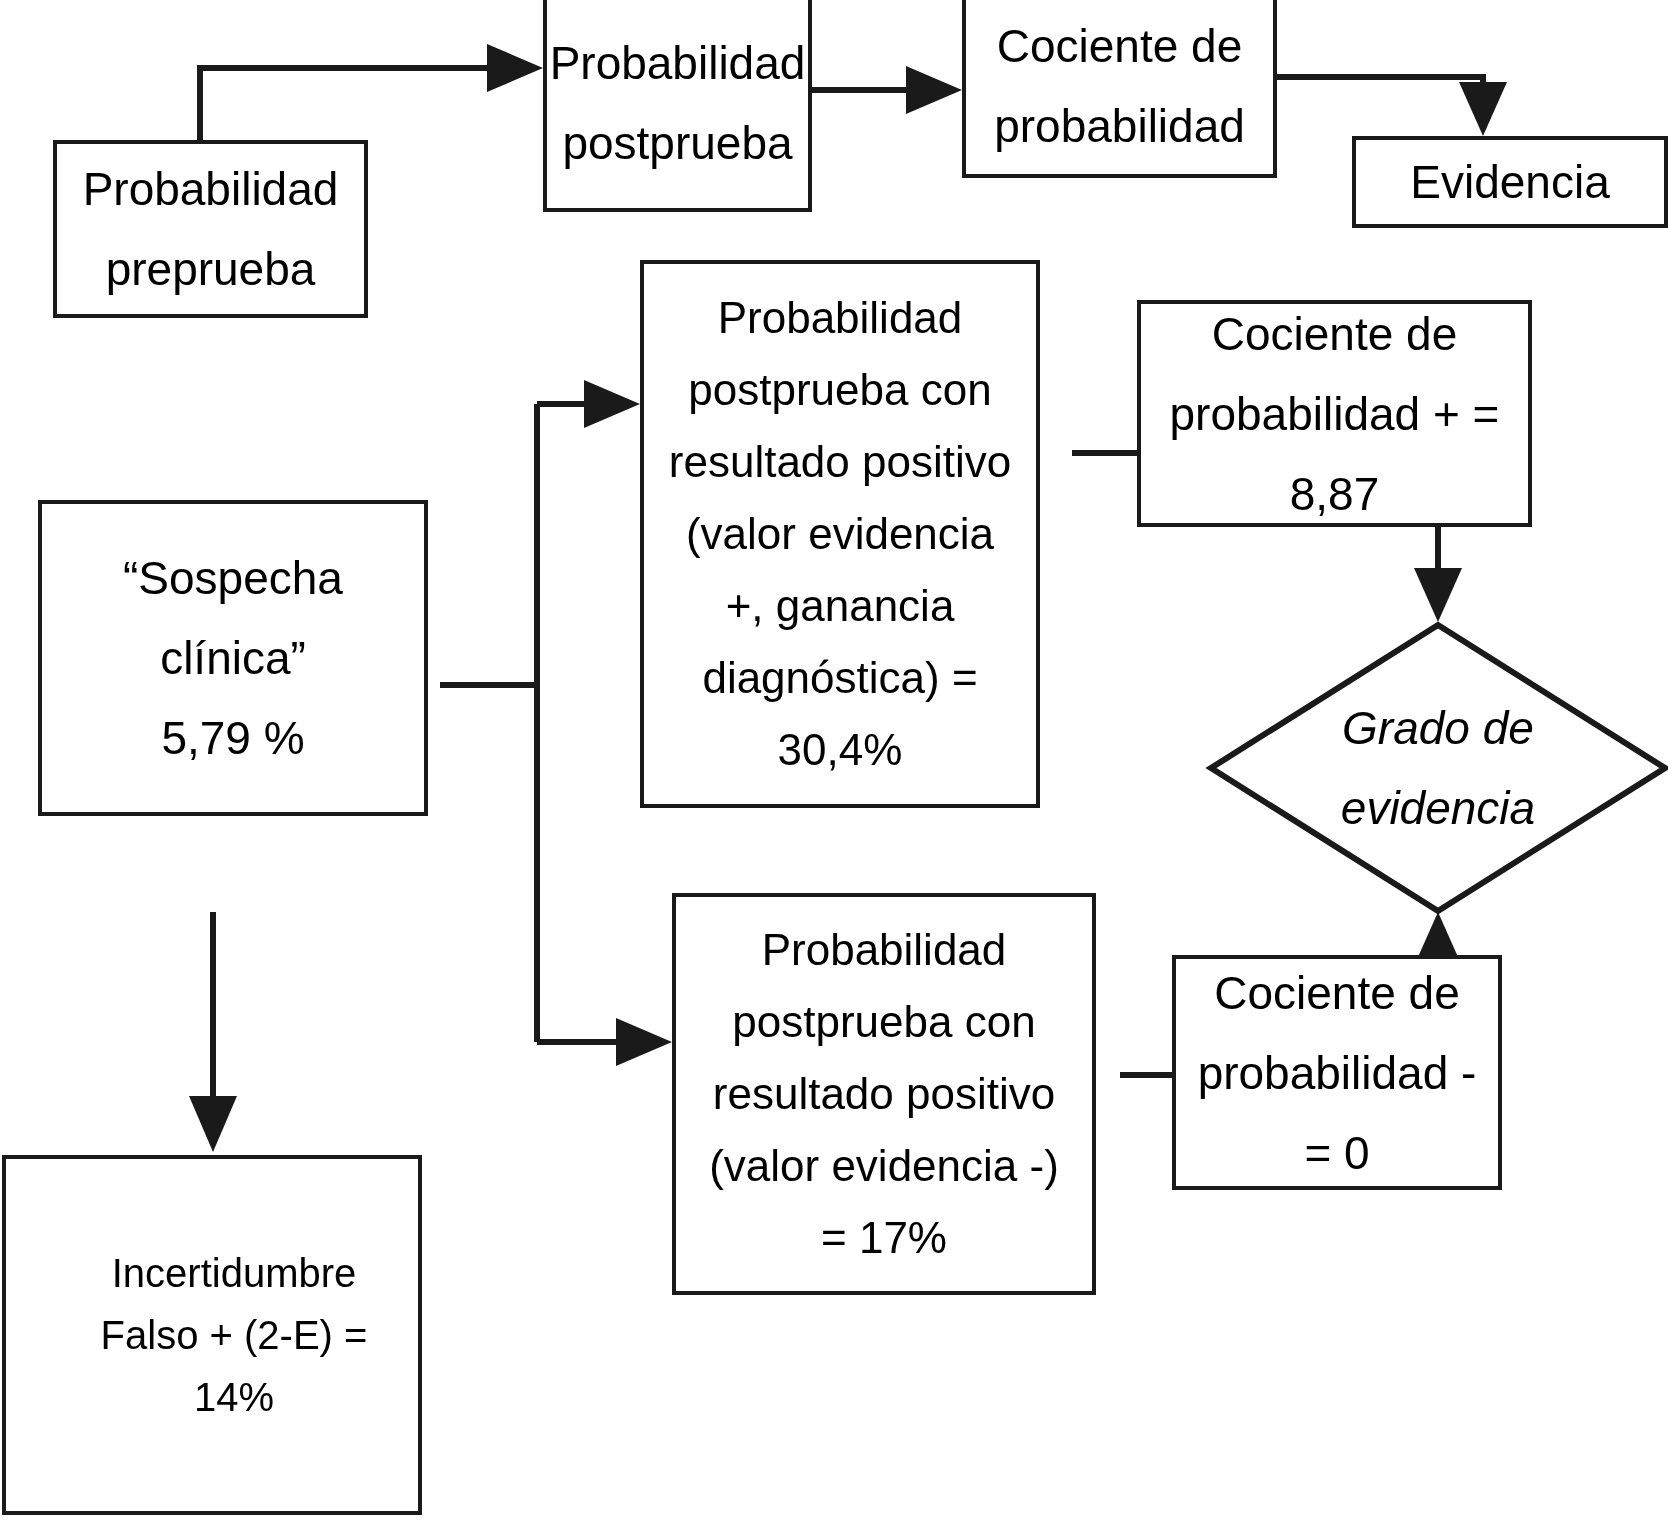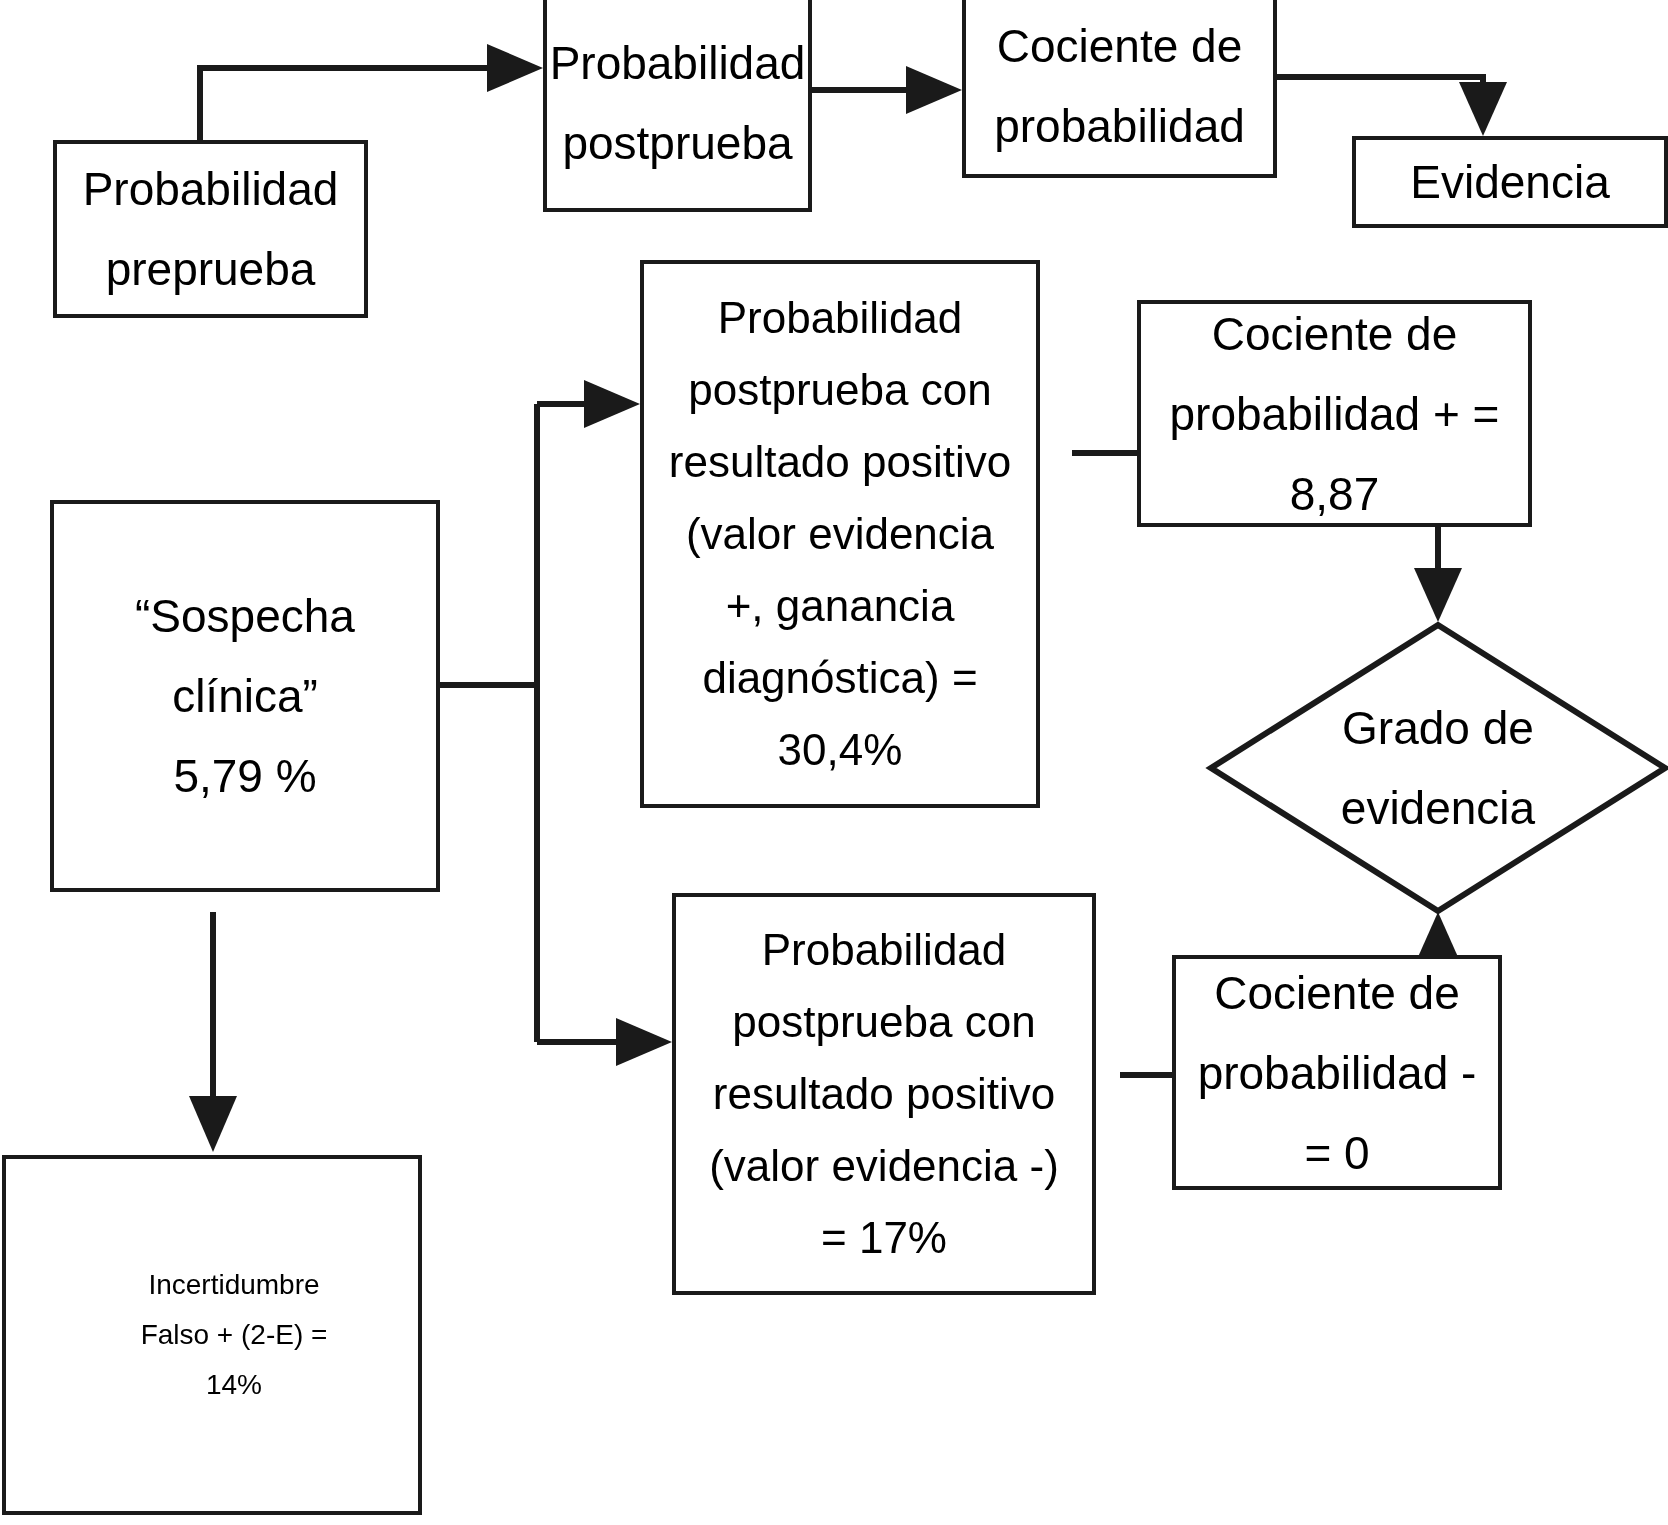--- a/index.html
+++ b/index.html
@@ -29,21 +29,21 @@
     text-align: center;
     z-index: 3;
   }
   .node .line {
     display: block;
     white-space: nowrap;
     line-height: 1.0;
   }
   .t46 { font-size: 46px; }
   .t44 { font-size: 44px; }
-  .t43 { font-size: 28px; padding-left: 44px; }
+  .t43 { font-size: 40px; padding-left: 44px; }
   .gap-lg .line { margin: 17px 0; }
   .gap-md .line { margin: 14px 0; }
   .gap-sm .line { margin: 11px 0; }
 
   
   .diamond-wrap {
     position: absolute;
     z-index: 2;
   }
   .diamond-wrap svg {
@@ -53,20 +53,21 @@
   .diamond-label {
     position: absolute;
     left: 0; top: 0;
     width: 100%; height: 100%;
     display: flex;
     flex-direction: column;
     align-items: center;
     justify-content: center;
     text-align: center;
     pointer-events: none;
+    font-style: italic;
   }
   .diamond-label .line { margin: 17px 0; line-height: 1.0; white-space: nowrap; }
 
   
   #wires {
     position: absolute;
     left: 0; top: 0;
     width: 1668px;
     height: 1525px;
     z-index: 1;
@@ -150,21 +151,21 @@
 
   <div class="node gap-lg t46" style="left:962px; top:-6px; width:315px; height:184px;">
     <span class="line">Cociente de</span>
     <span class="line">probabilidad</span>
   </div>
 
   <div class="node t46" style="left:1352px; top:136px; width:316px; height:92px;">
     <span class="line">Evidencia</span>
   </div>
 
-  <div class="node gap-lg t46" style="left:50px; top:500px; width:390px; height:392px;">
+  <div class="node gap-lg t46" style="left:38px; top:500px; width:390px; height:316px;">
     <span class="line">“Sospecha</span>
     <span class="line">clínica”</span>
     <span class="line">5,79 %</span>
   </div>
 
   <div class="node gap-md t44" style="left:640px; top:260px; width:400px; height:548px;">
     <span class="line">Probabilidad</span>
     <span class="line">postprueba con</span>
     <span class="line">resultado positivo</span>
     <span class="line">(valor evidencia</span>

